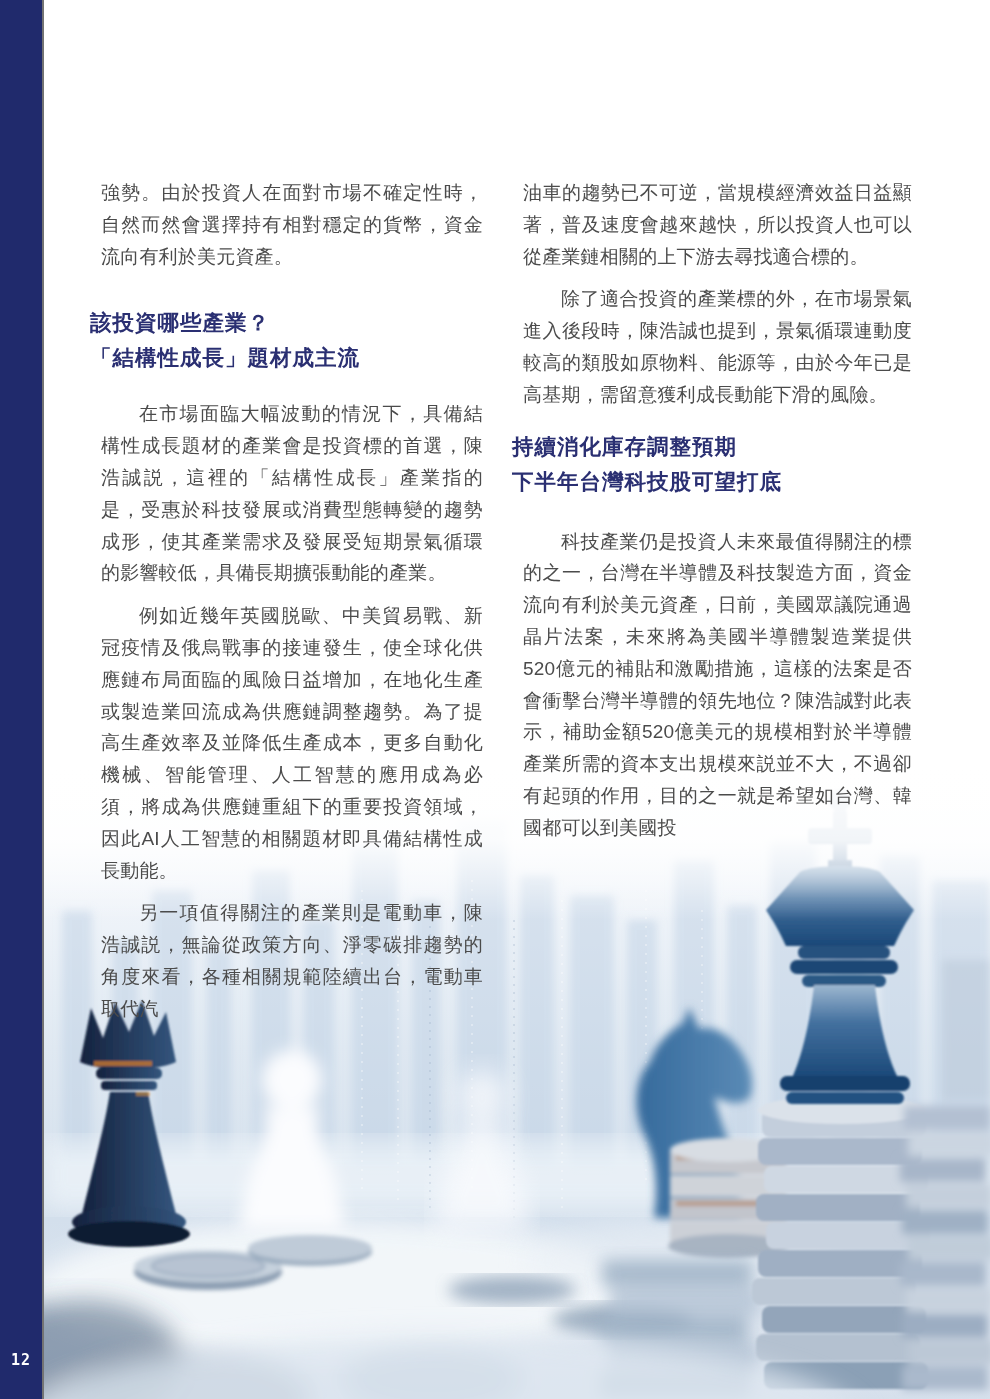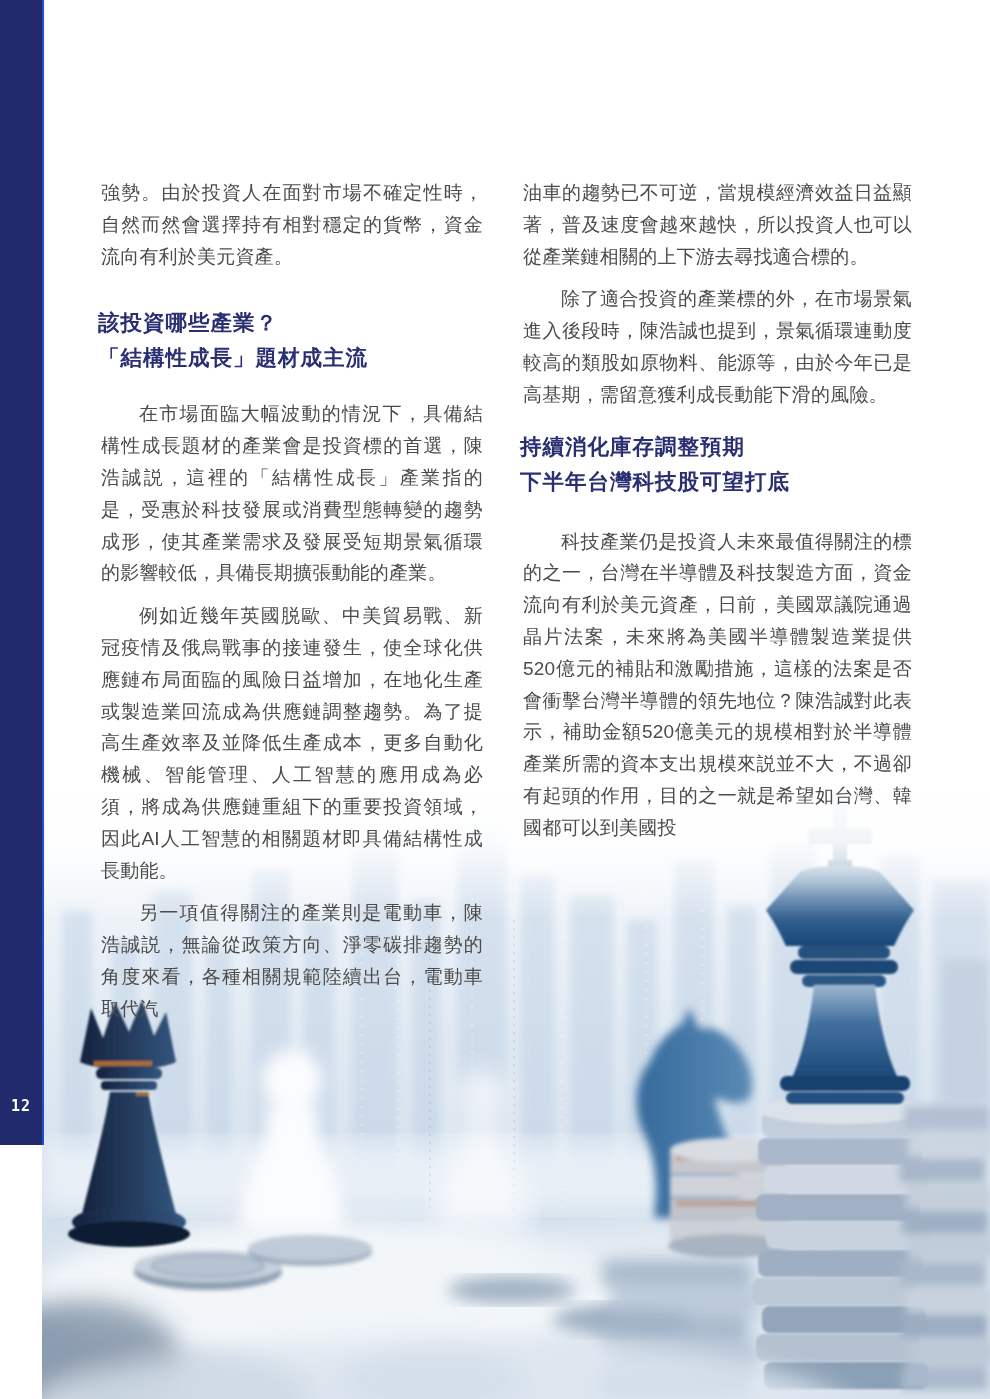--- a/index.html
+++ b/index.html
@@ -1,39 +1,39 @@
 <!DOCTYPE html>
 <html><head>
 <meta charset="utf-8">
 <style>
   html,body { margin:0; padding:0; background:#e8e8e8; }
   .page {
     position:relative; width:990px; height:1399px; background:#ffffff;
     overflow:hidden; font-family:"Liberation Sans","DejaVu Sans",sans-serif;
   }
   .sidebar {
-    position:absolute; left:0; top:0; width:42px; height:1145px;
-    background:#202a6c; border-right:2px solid #1d4ed8; z-index:6;
+    position:absolute; left:0; top:0; width:42px; height:1399px;
+    background:#202a6c; border-right:2px solid #737373; z-index:6;
   }
   .page-num {
     position:absolute; bottom:30px; left:0; width:42px; text-align:center;
     color:#ffffff; font-family:"DejaVu Sans Mono","Liberation Mono",monospace;
     font-size:15px; letter-spacing:1px; font-weight:700;
   }
   .col {
     position:absolute; top:166px; text-align:justify; color:#4b4b4b;
     font-size:19px; line-height:31.8px; letter-spacing:0.2px; z-index:3;
   }
   .col-left  { left:90px;  width:404px; }
   .col-right { left:512px; width:411px; }
   .col p { margin:11px; }
   .indent { text-indent:2em; }
   .heading {
     color:#2a2f72; font-size:21.5px; line-height:35px; font-weight:700;
-    letter-spacing:1px; margin:8px; text-align:left;
+    letter-spacing:1px; margin:0; text-align:left;
   }
   .heading span { display:block; }
   .col-left  .heading { margin-top:34px; margin-bottom:22px; }
   .col-right .heading { margin-top:19px; margin-bottom:26px; }
   .photo {
     position:absolute; left:42px; top:760px; width:948px; height:639px;
     margin:0; z-index:1;
   }
   .photo svg { display:block; }
 </style>

